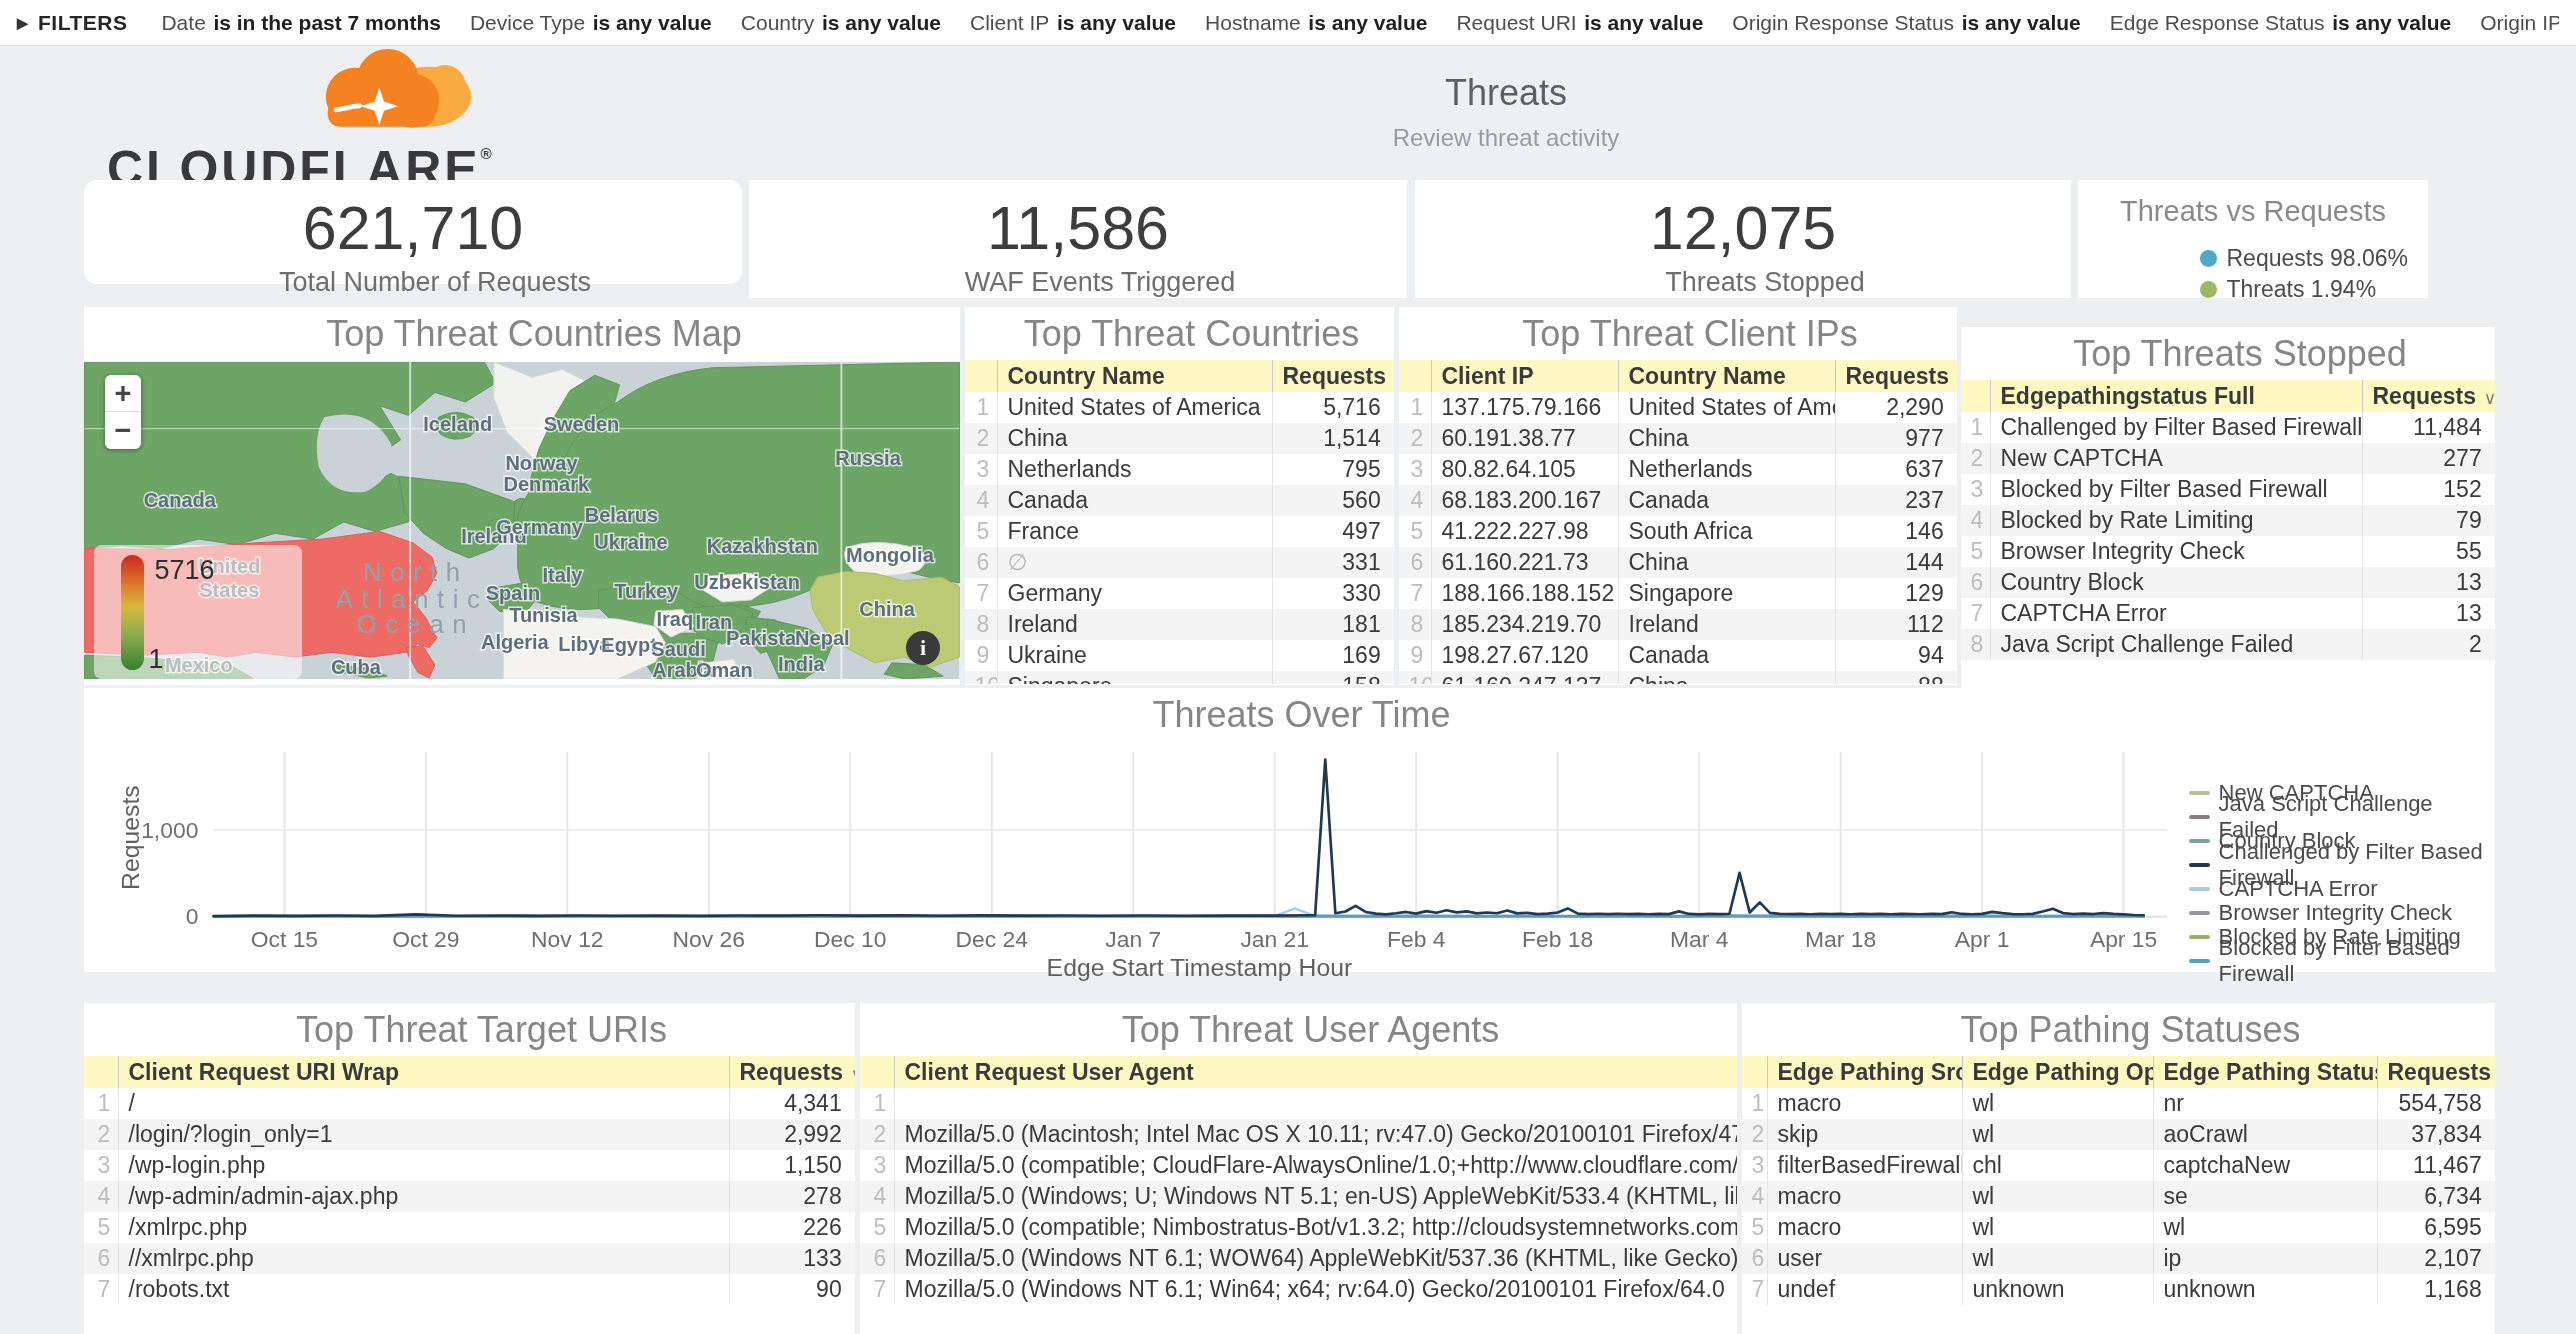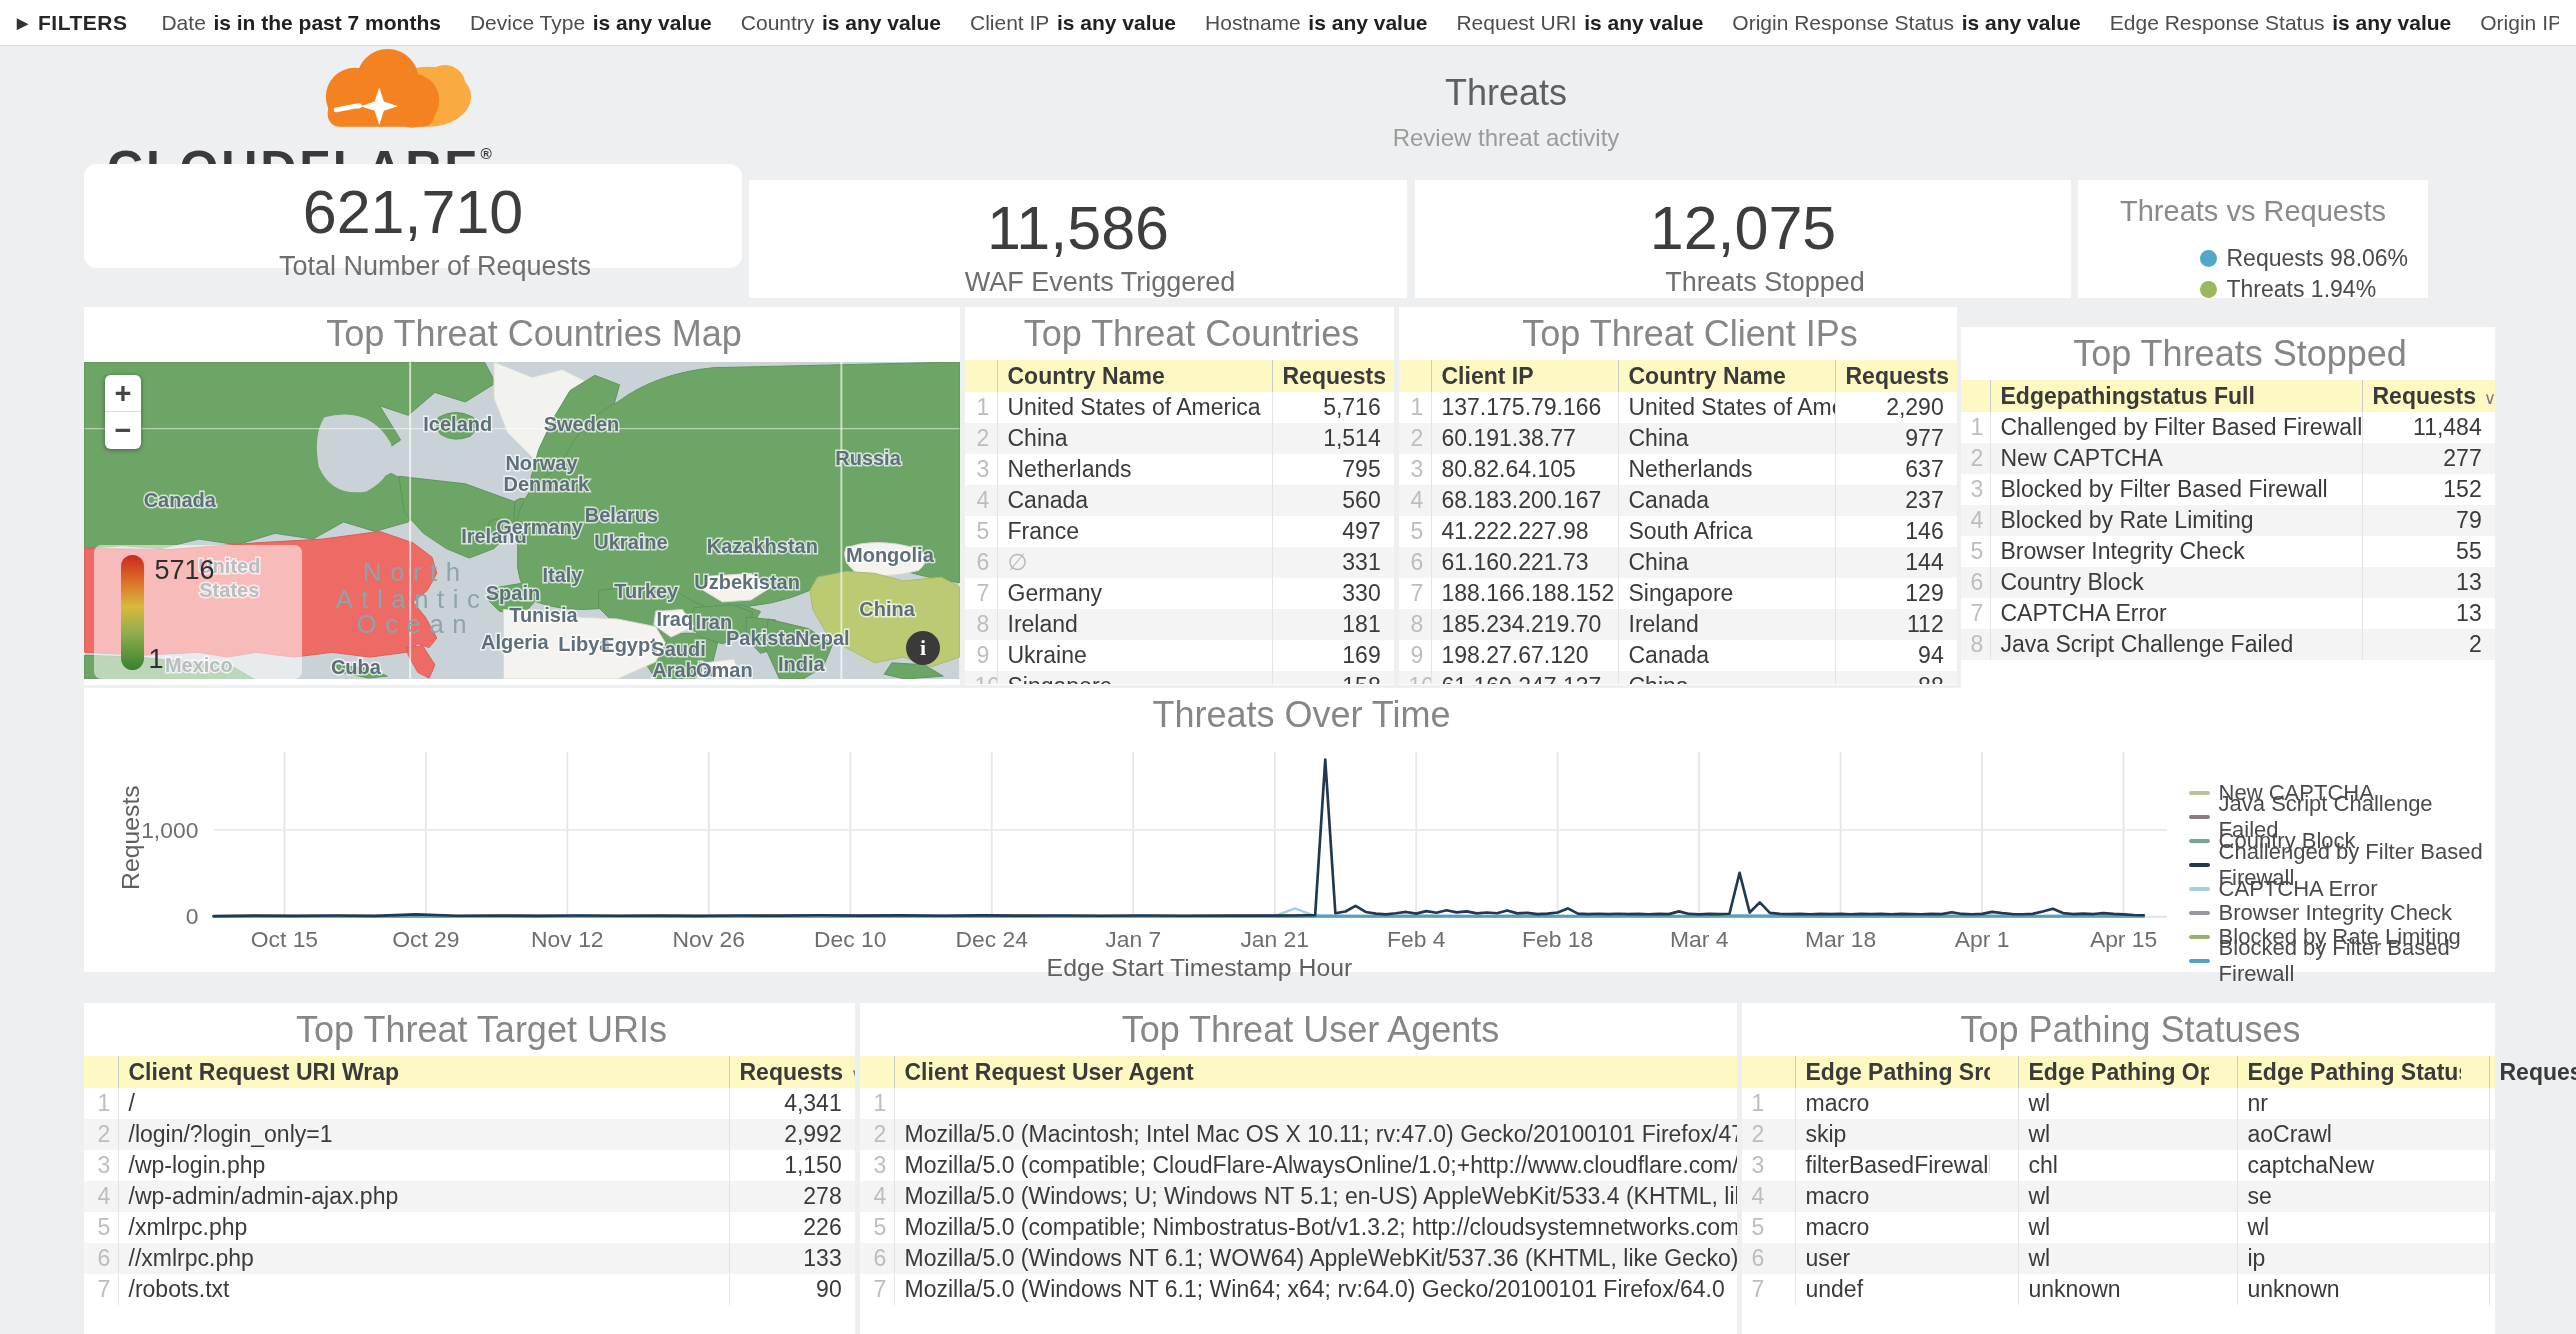--- a/index.html
+++ b/index.html
@@ -55,21 +55,21 @@
   .trow > div:first-child { border-left:none; }
   .gut { text-align:right; padding-right:7.6px !important; color:#bdbdbd; }
   .rq { text-align:right; padding-right:13.3px !important; }
   .rq-h { padding-right:13.3px; }
   .caret { font-size:17px; color:#7a7a7a; margin-left:7.6px; font-weight:400; }
   .cols-countries { grid-template-columns:32px 1fr 122px; }
   .cols-ips { grid-template-columns:32px 187px 1fr 122px; }
   .cols-stopped { grid-template-columns:29px 1fr 133px; }
   .cols-uris { grid-template-columns:34px 1fr 126px; }
   .cols-uas { grid-template-columns:34px 1fr; }
-  .cols-pathing { grid-template-columns:25px 195px 191px 224px 118px;gap:28px; }
+  .cols-pathing { grid-template-columns:25px 195px 191px 224px 118px; }
   .nullv { color:#b9b9b9; }
 
   
   .map-wrap { position:absolute; left:0; top:55px; width:876px; height:317px; }
   .maplbl { font-size:21px; font-weight:600; fill:#5d6f7a; text-anchor:middle;
     paint-order:stroke; stroke:#ffffff; stroke-width:3px; stroke-opacity:.7; }
   .ocean { font-size:27px; font-weight:400; letter-spacing:9px; fill:#8fa3ab; stroke:none; }
   .zoomctl { position:absolute; left:21px; top:13.3px; width:36px; height:74px; background:#fff;
     border-radius:5.7px; box-shadow:0 1px 4.8px rgba(0,0,0,.4); text-align:center; }
   .zoomctl .zi { height:37px; line-height:37px; font-size:29px; font-weight:700; color:#444; cursor:pointer; }
@@ -134,21 +134,21 @@
     <path d="M42,66 Q72,60 66,62" stroke="#ffffff" stroke-width="5" fill="none" stroke-linecap="round"></path>
   </svg>
   <div class="wordmark"><span>CLOUDFLARE</span><sup>®</sup></div>
 </div>
 
 <div class="page-head">
   <div class="t">Threats</div>
   <div class="s">Review threat activity</div>
 </div>
 
-<div class="card statcard" style="left:84px; top:164px; width:658px; height:104px;border-radius:13px;">
+<div class="card statcard" style="left:84px; top:180px; width:658px; height:104px;border-radius:13px;">
   <div class="statnum">621,710</div>
   <div class="statlbl">Total Number of Requests</div>
 </div>
 <div class="card statcard" style="left:749px; top:180px; width:658px; height:118px;">
   <div class="statnum">11,586</div>
   <div class="statlbl">WAF Events Triggered</div>
 </div>
 <div class="card statcard" style="left:1415px; top:180px; width:656px; height:118px;">
   <div class="statnum">12,075</div>
   <div class="statlbl">Threats Stopped</div>

